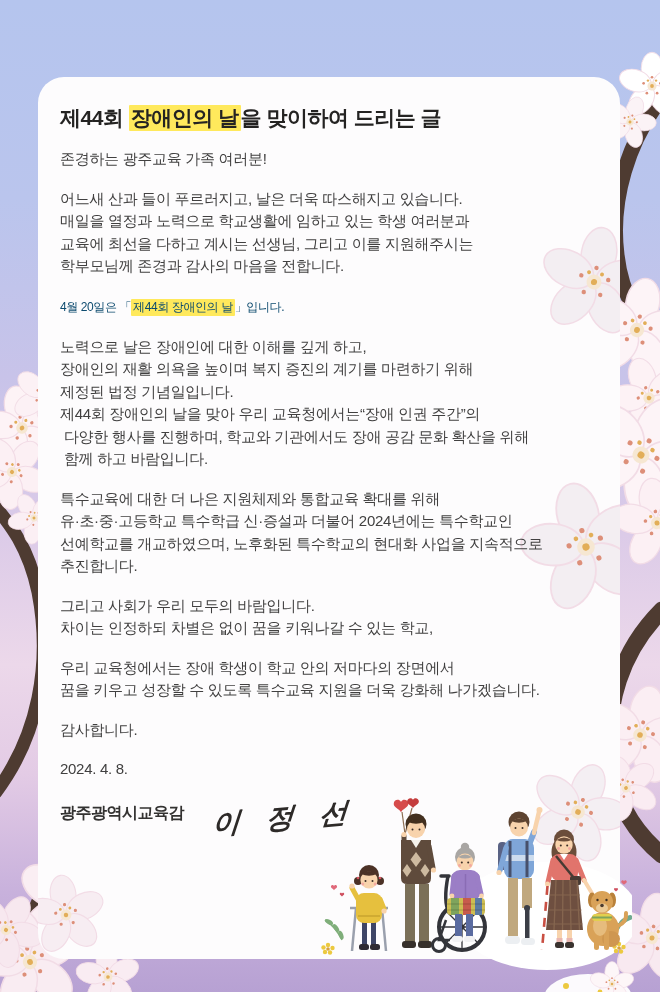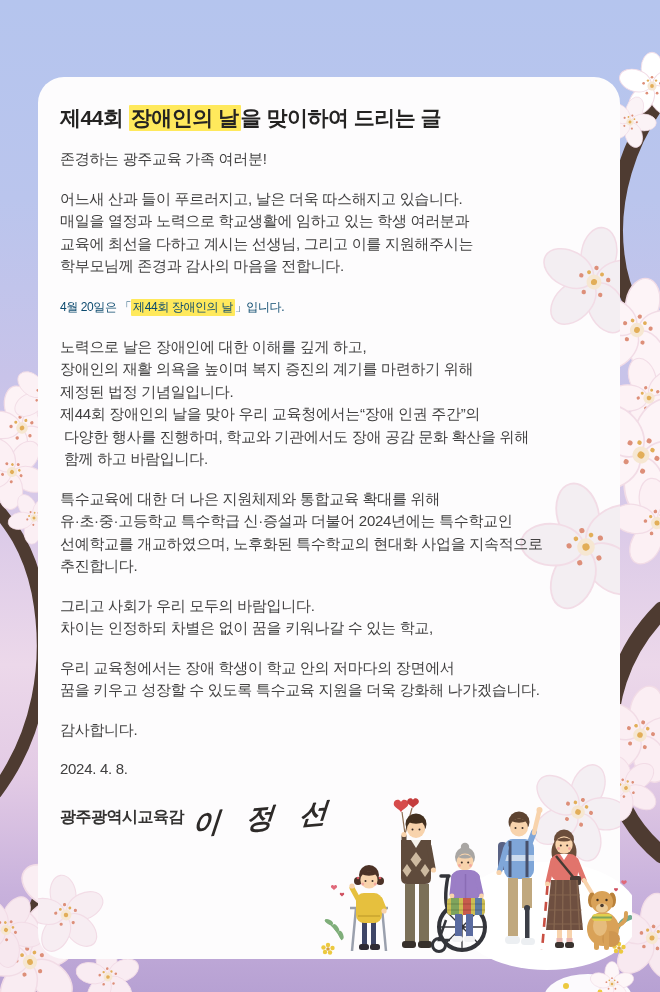--- a/index.html
+++ b/index.html
@@ -24,21 +24,21 @@
   mark{background:#ffe95c;color:inherit;padding:1px 2px 2px;border-radius:1px;}
   .para{margin-top:17px;}
   .line{
     font-size:15px;line-height:22.5px;letter-spacing:-0.3px;
     white-space:pre-wrap;
   }
   .emphasis{
     margin-top:18px;font-size:12px;font-weight:400;color:#0c4a6e;
     letter-spacing:-0.4px;line-height:23px;
   }
-  .sig-row{margin-top:22px;display:flex;align-items:center;gap:8px;}
+  .sig-row{margin-top:22px;display:flex;align-items:flex-start;gap:28px;}
   .signer-title{font-size:16px;font-weight:700;color:#333231;letter-spacing:-0.5px;}
   .sig-name{
     display:inline-block;font-size:28px;font-weight:600;font-style:italic;color:#2d2a28;
     transform:rotate(-5deg) skewX(-10deg);letter-spacing:9px;line-height:30px;
   }
   .people{position:absolute;left:312px;top:798px;}
 </style>
 </head>
 <body>
 

